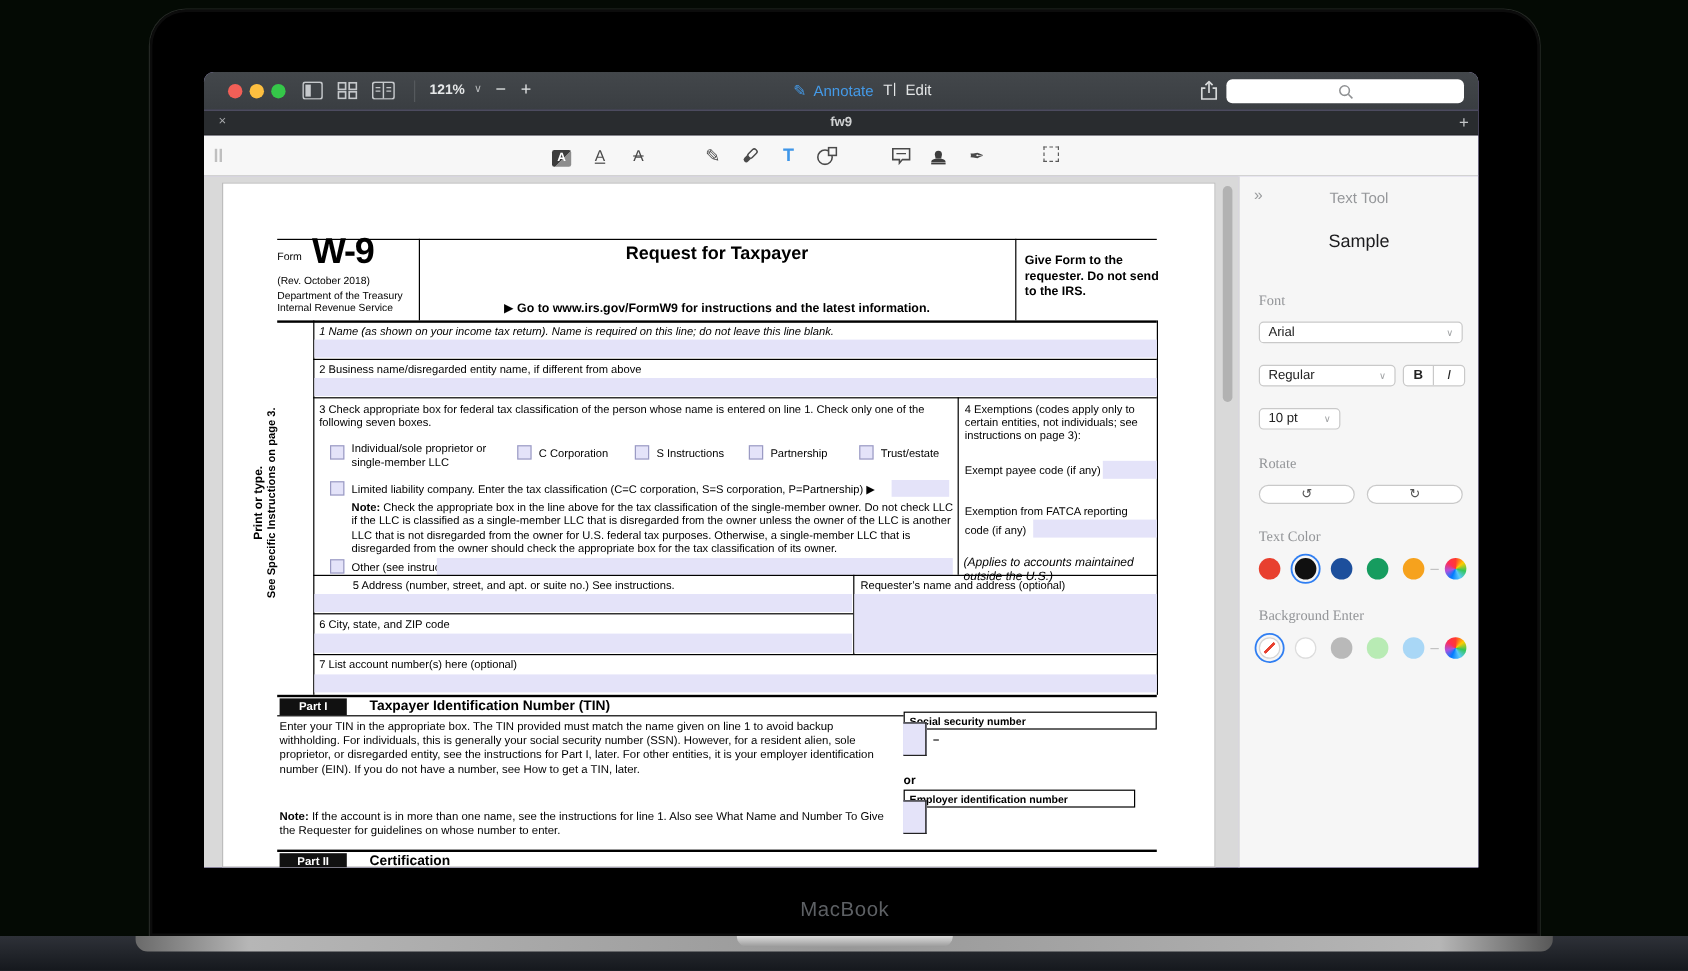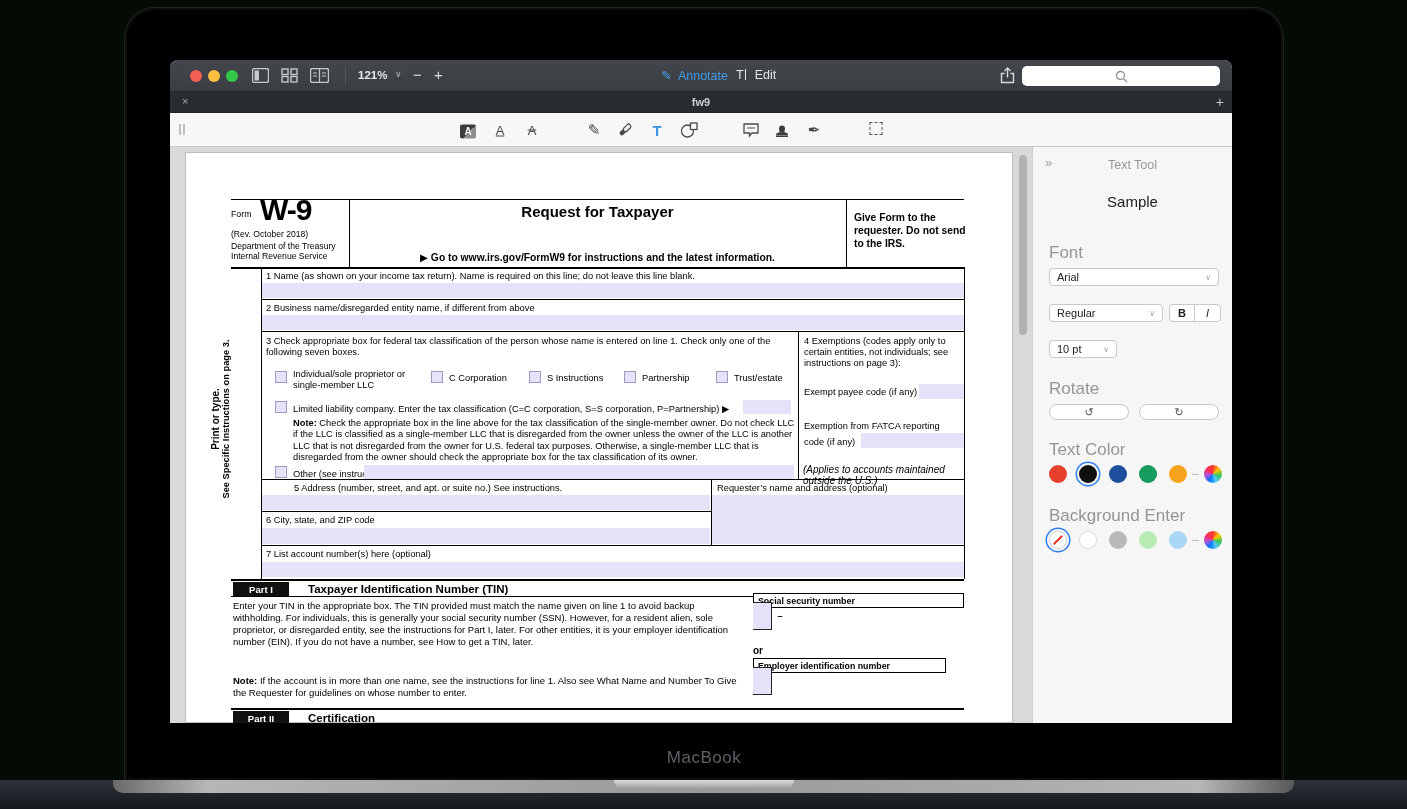--- a/index.html
+++ b/index.html
@@ -96,21 +96,21 @@
   .cells .cell:first-child{border-left-width:1px;}
   .cells .dash{width:18px;text-align:center;font-weight:bold;}
   .small-i{font-style:italic;font-size:10px;}
 
   
   .sidepanel{position:relative;width:200px;height:576px;background:#f6f6f6;border-left:1px solid #cfcfcf;
              font-size:12px;color:#333;}
   .sp-collapse{position:absolute;left:12px;top:8px;color:#9a9c9e;font-size:13px;}
   .sp-title{position:absolute;left:0;right:0;top:11px;text-align:center;color:#95979a;font-size:12.5px;}
   .sp-sample{position:absolute;left:0;right:0;top:46px;text-align:center;color:#1c1c1e;font-size:15px;}
-  .sp-label{position:absolute;left:16px;color:#939598;font-size:17px;}
+  .sp-label{position:absolute;left:16px;color:#939598;font-size:12px;font-family:Liberation Serif, serif;}
   .ctrl{position:absolute;background:#fff;border:1px solid #c9c9c9;border-radius:4px;height:18px;
         font-size:11px;color:#222;display:flex;align-items:center;padding:0 7px;}
   .ctrl .chev{margin-left:auto;color:#a2a4a6;font-size:8px;}
   .seg{position:absolute;display:flex;border:1px solid #c9c9c9;border-radius:4px;overflow:hidden;height:18px;background:#fff;}
   .seg div{width:25px;text-align:center;font-size:11px;line-height:17px;color:#222;}
   .seg div:first-child{border-right:1px solid #c9c9c9;font-weight:bold;}
   .seg div:last-child{font-style:italic;}
   .rotbtn{position:absolute;width:80px;height:16px;border:1px solid #c9c9c9;border-radius:8px;background:#fff;
           text-align:center;font-size:11px;line-height:15px;color:#555;}
   .swrow{position:absolute;left:16px;display:flex;align-items:center;}
@@ -270,21 +270,21 @@
         <div class="hline thick" style="left:45px;top:114px;width:733px;"></div>
 
         <div class="leftside">
           <div class="l1">Print or type.</div>
           <div class="l2">See Specific Instructions on page 3.</div>
         </div>
 
         <div class="vline" style="left:75px;top:114px;height:312px;"></div>
         <div class="vline" style="left:778px;top:114px;height:312px;"></div>
 
-        <div class="abs" style="left:80px;top:118px;">1  Name (as shown on your income tax return). Name is required on this line; do not leave this line blank.</div>
+        <div class="abs" style="left:80px;top:118px;font-style:italic;">1  Name (as shown on your income tax return). Name is required on this line; do not leave this line blank.</div>
         <div class="fld" style="left: 76px; top: 130px; width: 702px; height: 15px; background: rgb(228, 227, 249);"></div>
         <div class="hline" style="left:75px;top:146px;width:703px;"></div>
 
         <div class="abs" style="left:80px;top:150px;">2  Business name/disregarded entity name, if different from above</div>
         <div class="fld" style="left: 76px; top: 162px; width: 702px; height: 15px; background: rgb(228, 227, 249);"></div>
         <div class="hline" style="left:75px;top:178px;width:703px;"></div>
 
         <div class="abs" style="left:80px;top:183px;width:528px;line-height:11px;">3  Check appropriate box for federal tax classification of the person whose name is entered on line 1. Check only one of the following seven boxes.</div>
         <span class="cb fld" style="left: 89px; top: 218px; background: rgb(228, 227, 249);"></span>
         <div class="abs" style="left:107px;top:216px;width:138px;line-height:10.5px;">Individual/sole proprietor or single-member LLC</div>

